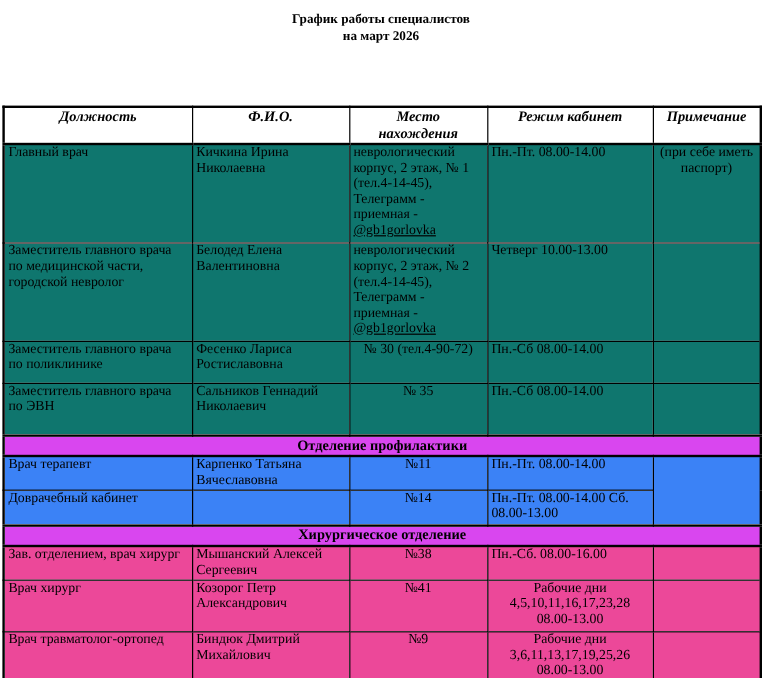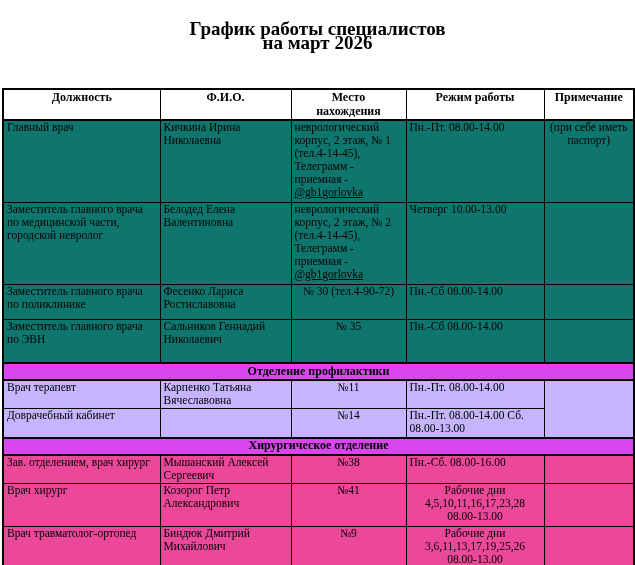--- a/index.html
+++ b/index.html
@@ -1,37 +1,37 @@
 <!DOCTYPE html>
 <html><head>
 <meta charset="utf-8">
 <style>
   html, body { margin:0; padding:0; }
   body {
     width:635px; height:565px; background:#ffffff; color:#000;
     font-family:"Liberation Serif", serif; overflow:hidden; position:relative;
   }
   .title-block {
-    position:absolute; top:22px; left:0; width:635px;
-    text-align:center; font-weight:bold; font-size:19px; line-height:14.4px;
+    position:absolute; top:9px; left:0; width:635px;
+    text-align:center; font-weight:bold; font-size:11px; line-height:14.4px;
   }
   table.sched {
     position:absolute; top:88px; left:2px; width:631px;
     border-collapse:collapse; border:2px solid #000; table-layout:fixed;
   }
   .sched td, .sched th {
     border:1px solid #000; padding:0 3px 1px 3px; vertical-align:top;
     font-size:11.5px; line-height:1.13; white-space:pre-line; overflow:hidden;
   }
   .sched thead th {
-    font-weight:bold; text-align:center;
+    font-weight:bold; font-style:italic; text-align:center;
     font-size:12px; border-bottom:2px solid #000; padding-top:1px;
   }
   tr.yellow td { background:#0f766e;margin-top:20px; }
-  tr.green td  { background:#c4b5fd;margin-top:31px; }
+  tr.green td  { background:#3b82f6;margin-top:31px; }
   tr.salmon td { background:#ec4899; }
   tr.band td {
     background:#d946ef; text-align:center; font-weight:bold; font-size:12px;
     border-top:2px solid #000; border-bottom:2px solid #000;
     padding:0; vertical-align:middle; white-space:normal;
   }
   .ctr { text-align:center; }
   .vm  { vertical-align:middle; }
   .tg-link { text-decoration:underline; }
 </style>
@@ -50,21 +50,21 @@
       <col style="width:115px">
     <col style="width:138px">
       <col style="width:90px">
   </colgroup>
   <thead>
     <tr style="height:26px">
       <th>Должность</th>
       <th>Ф.И.О.</th>
       <th>Место
 нахождения</th>
-      <th>Режим работы</th>
+      <th>Режим кабинет</th>
       <th>Примечание</th>
     </tr>
   </thead>
   <tbody>
     <tr class="yellow" style="height:82px">
       <td>Главный врач</td>
       <td>Кичкина Ирина
 Николаевна</td>
       <td><span>неврологический
 корпус, 2 этаж, № 1

